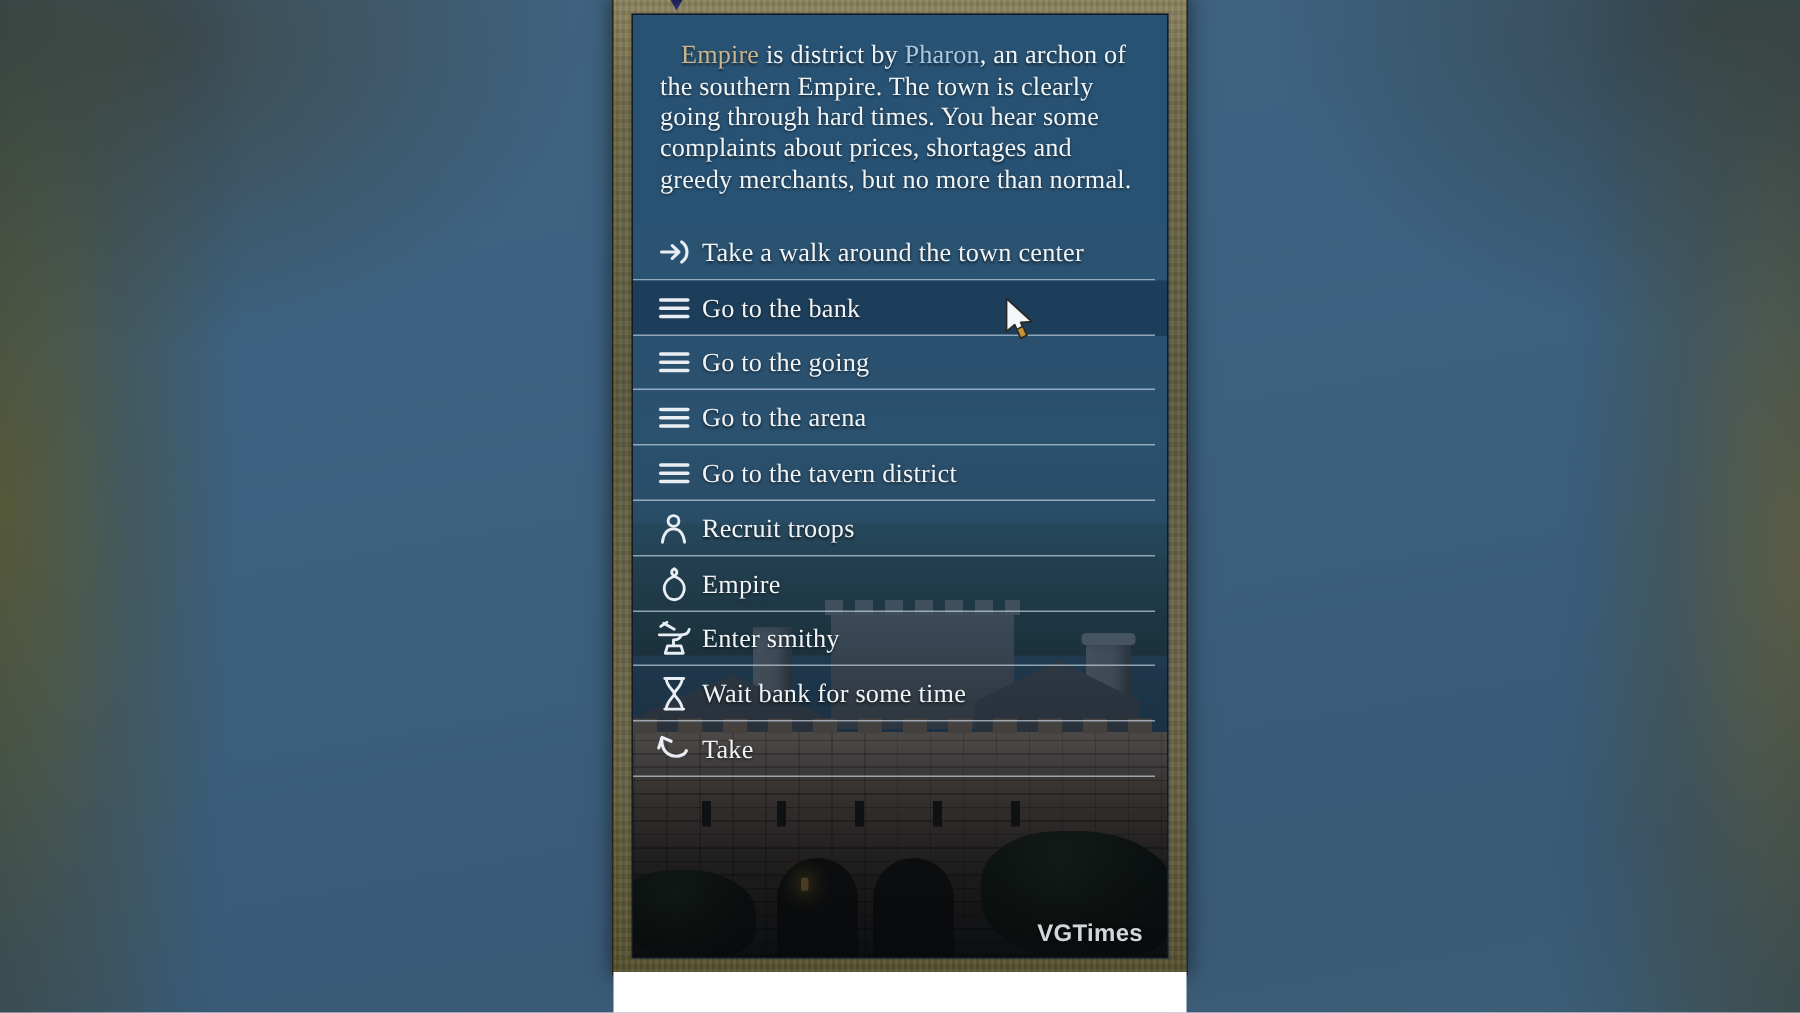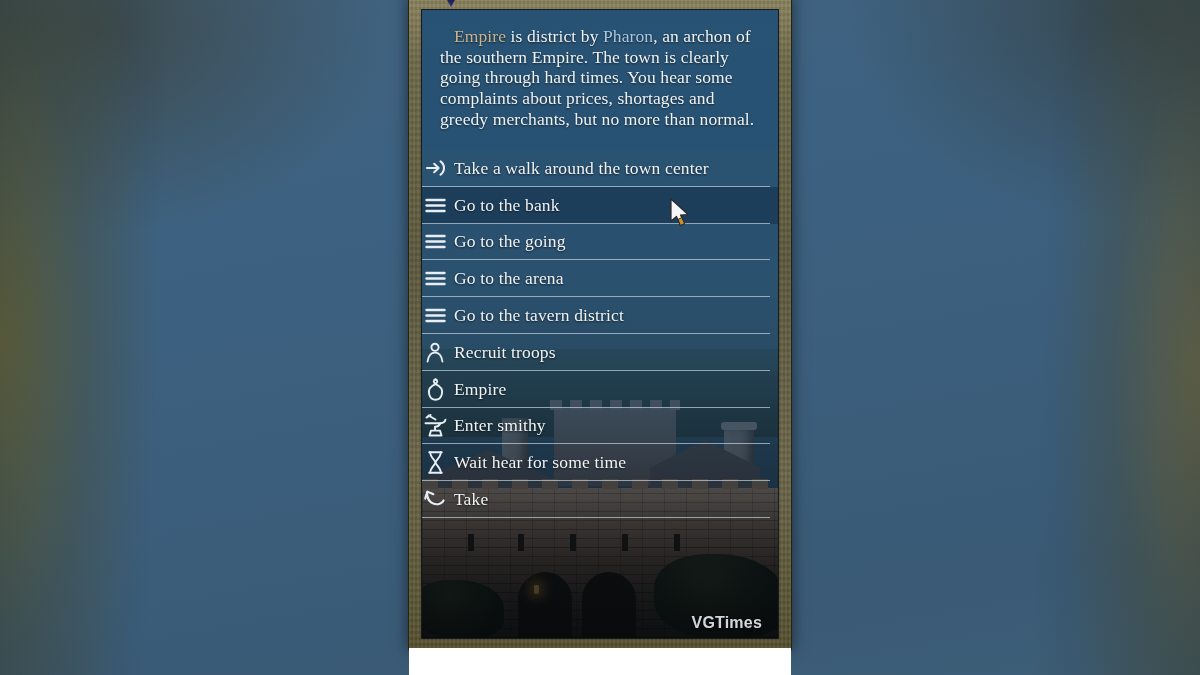--- a/index.html
+++ b/index.html
@@ -139,20 +139,21 @@
   #desc p { text-indent: 14px; }
   .tok-town  { color: #c9b48e; }
   .tok-lord  { color: #a9c8e4; }
 
   
   #options { position: absolute; left: 0; right: 0; top: 140px; }
   .opt {
     position: relative;
     height: 36.8px;
     display: flex; align-items: center;
+    padding-left: 14px;
     color: #f0f4f7;
     font-size: 17.5px;
     letter-spacing: .15px;
     text-shadow: 0 1px 2px rgba(0,0,0,.65);
     background: rgba(44,85,117,0.60);
   }
   .opt.dim      { background: rgba(44,85,117,0.34); }
   .opt.dimmer   { background: rgba(44,85,117,0.22); }
   .opt.dimmest  { background: rgba(44,85,117,0.12); }
   .opt.ghost    { background: rgba(44,85,117,0.05); }
@@ -321,21 +322,21 @@
 
         <div class="opt ghost">
           <span class="ic">
             <svg width="17" height="23" viewBox="0 0 17 23" fill="none" stroke="#e8eef4" stroke-width="1.9" stroke-linecap="round" stroke-linejoin="round">
               <path d="M2.2 1.3 H14.8"></path>
               <path d="M2.2 21.7 H14.8"></path>
               <path d="M3.2 1.3 C3.2 6.5 8.5 9.5 8.5 11.5 C8.5 13.5 3.2 16.5 3.2 21.7"></path>
               <path d="M13.8 1.3 C13.8 6.5 8.5 9.5 8.5 11.5 C8.5 13.5 13.8 16.5 13.8 21.7"></path>
             </svg>
           </span>
-          <span class="lbl">Wait hear for some time</span>
+          <span class="lbl">Wait bank for some time</span>
         </div>
 
         <div class="opt ghost">
           <span class="ic">
             <svg width="22" height="21" viewBox="0 0 22 21" fill="none" stroke="#e8eef4" stroke-width="2.1" stroke-linecap="round" stroke-linejoin="round">
               <path d="M3.2 3.2 C3.2 3.2 2.4 10.4 7.4 13.6 C12.4 16.8 18.4 14.6 19.6 11.4"></path>
               <path d="M1.2 9.6 L3.4 2.6 L9.4 5.2"></path>
             </svg>
           </span>
           <span class="lbl">Take</span>

